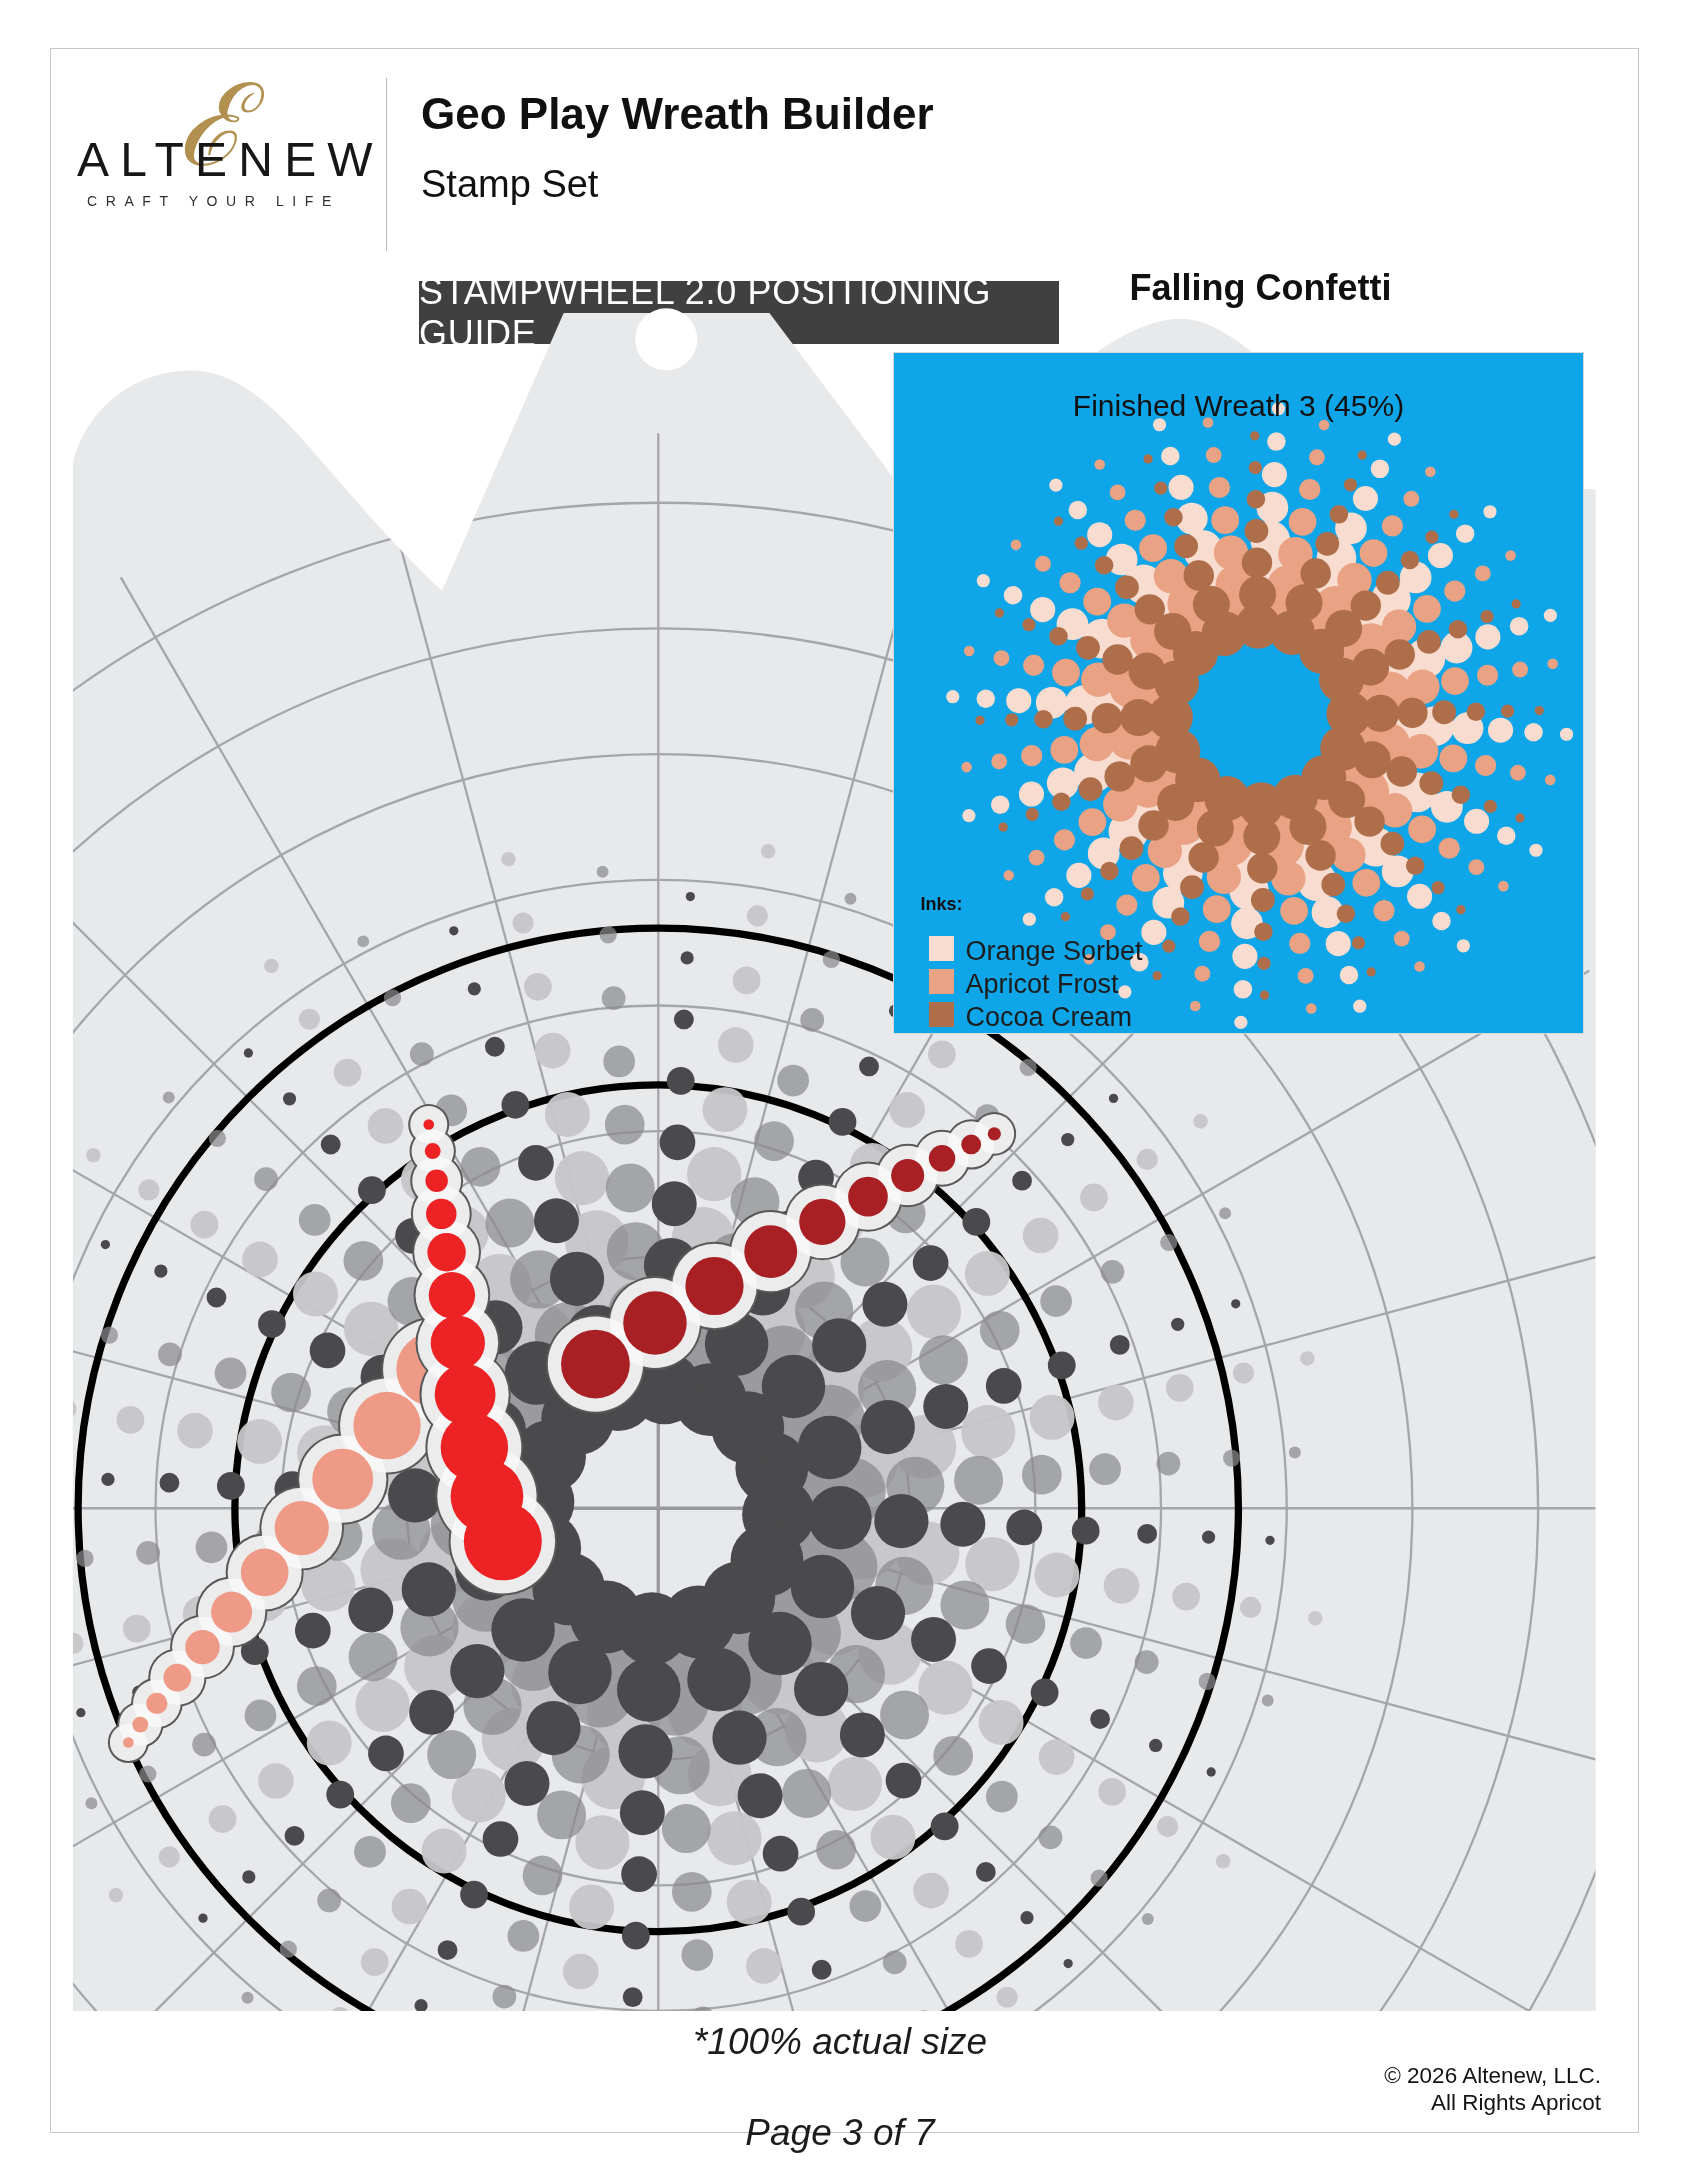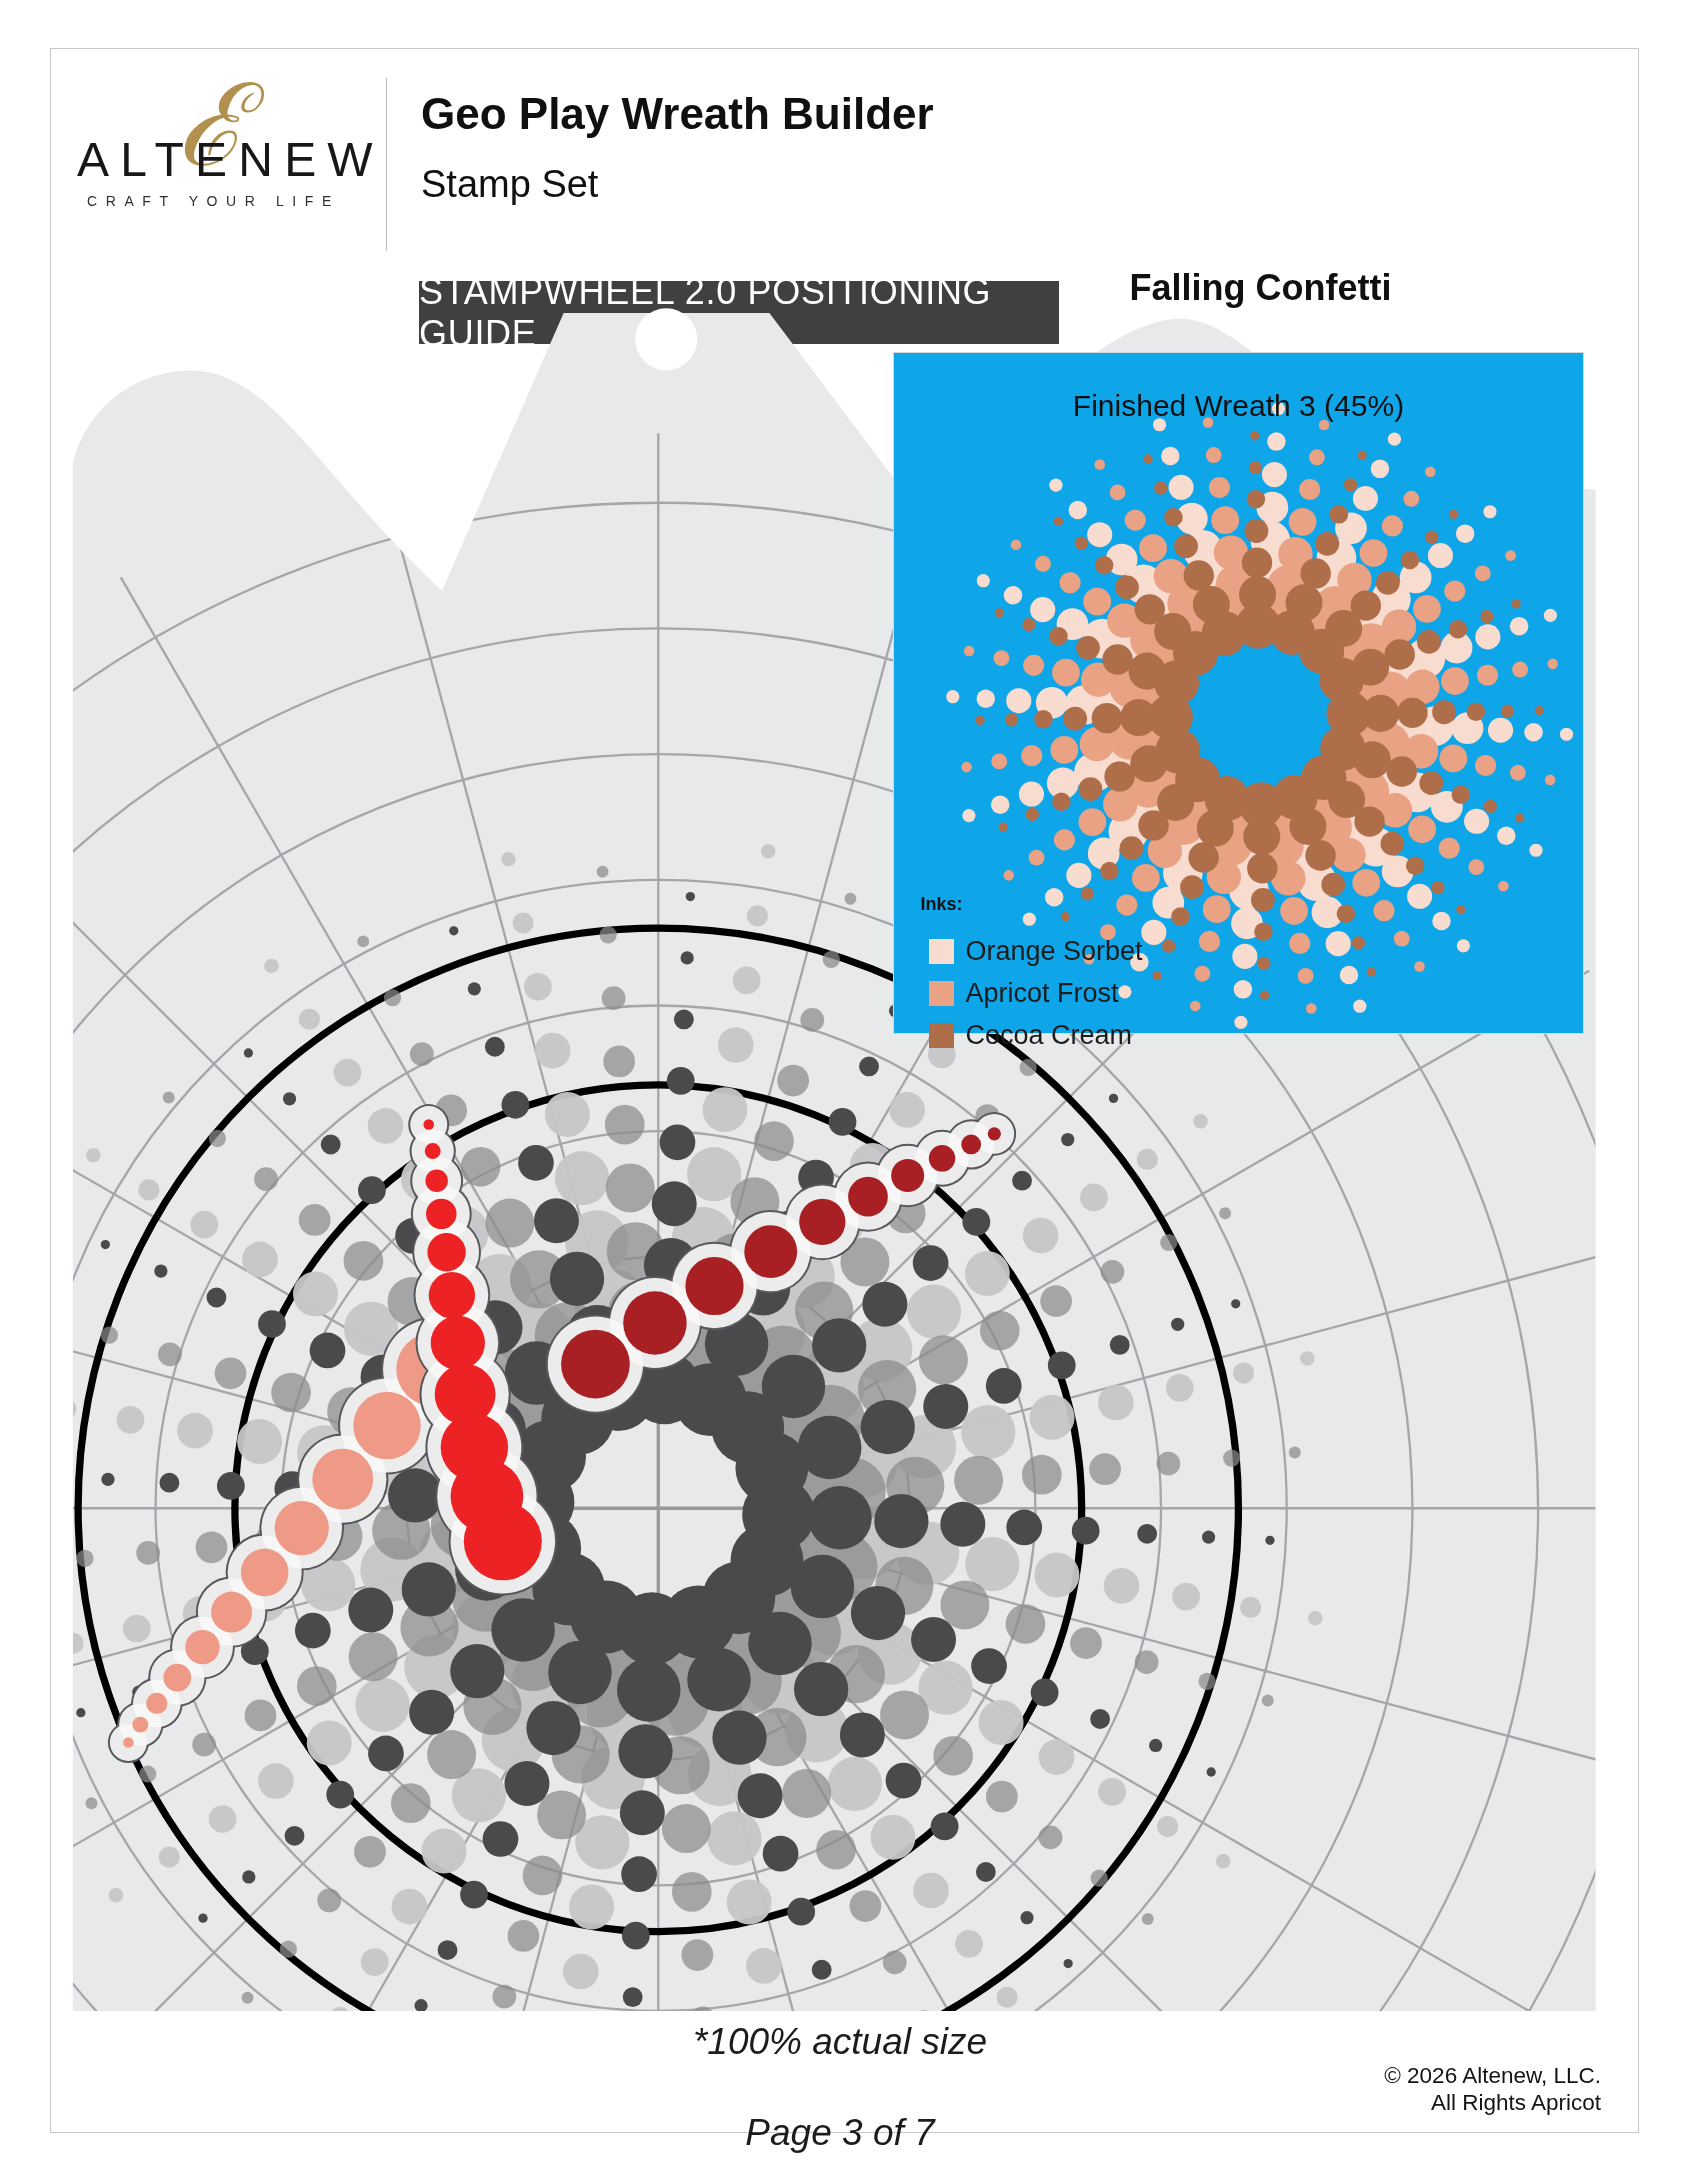--- a/index.html
+++ b/index.html
@@ -22,21 +22,21 @@
   
   #main-graphic{left:0;top:0;width:1687px;height:2183px;z-index:1;}
   
   #inset-panel{left:893px;top:352px;width:689px;height:680px;background:#0ea5e9;
                border:1.3px solid #d7d8da;z-index:5;}
   #inset-title{position:absolute;left:0;top:36px;width:100%;text-align:center;
                font-size:30px;color:#111;}
   #mini-wreath{position:absolute;left:0;top:0;width:689px;height:680px;}
   #inks-legend{position:absolute;left:26.5px;top:541px;}
   #inks-label{font-size:18px;font-weight:700;margin-bottom:21px;}
-  .ink-row{display:flex;align-items:center;margin-top:11px;}
+  .ink-row{display:flex;margin-top:2px;}
   .ink-swatch{width:25px;height:25px;margin-left:8px;margin-right:12px;}
   .ink-name{font-size:27px;color:#1c1c1c;}
   
   #footer-note{left:509px;top:2021px;width:662px;text-align:center;
                font-size:37px;font-style:italic;font-weight:300;color:#1c1c1c;}
   #footer-page{left:509px;top:2071px;width:662px;text-align:center;
                font-size:37px;font-style:italic;font-weight:400;color:#1c1c1c;margin-top:41px;}
   #footer-copy{right:86px;top:2063px;width:397px;text-align:right;
                font-size:22.5px;color:#141414;line-height:26.5px;}
 </style>

